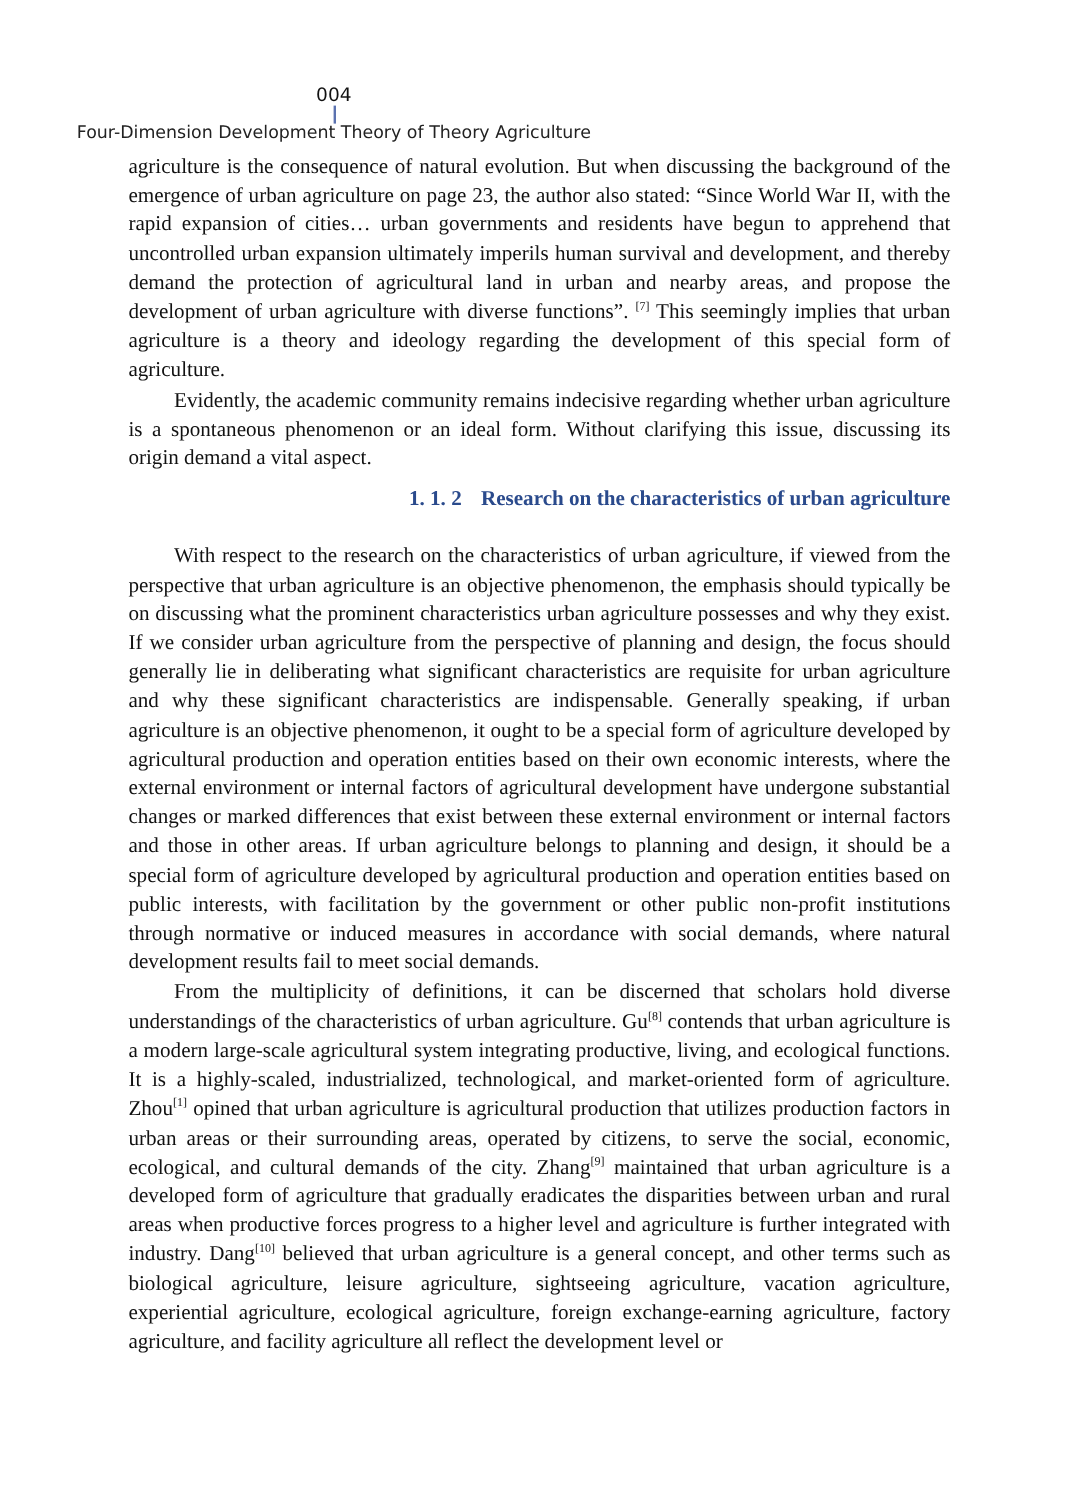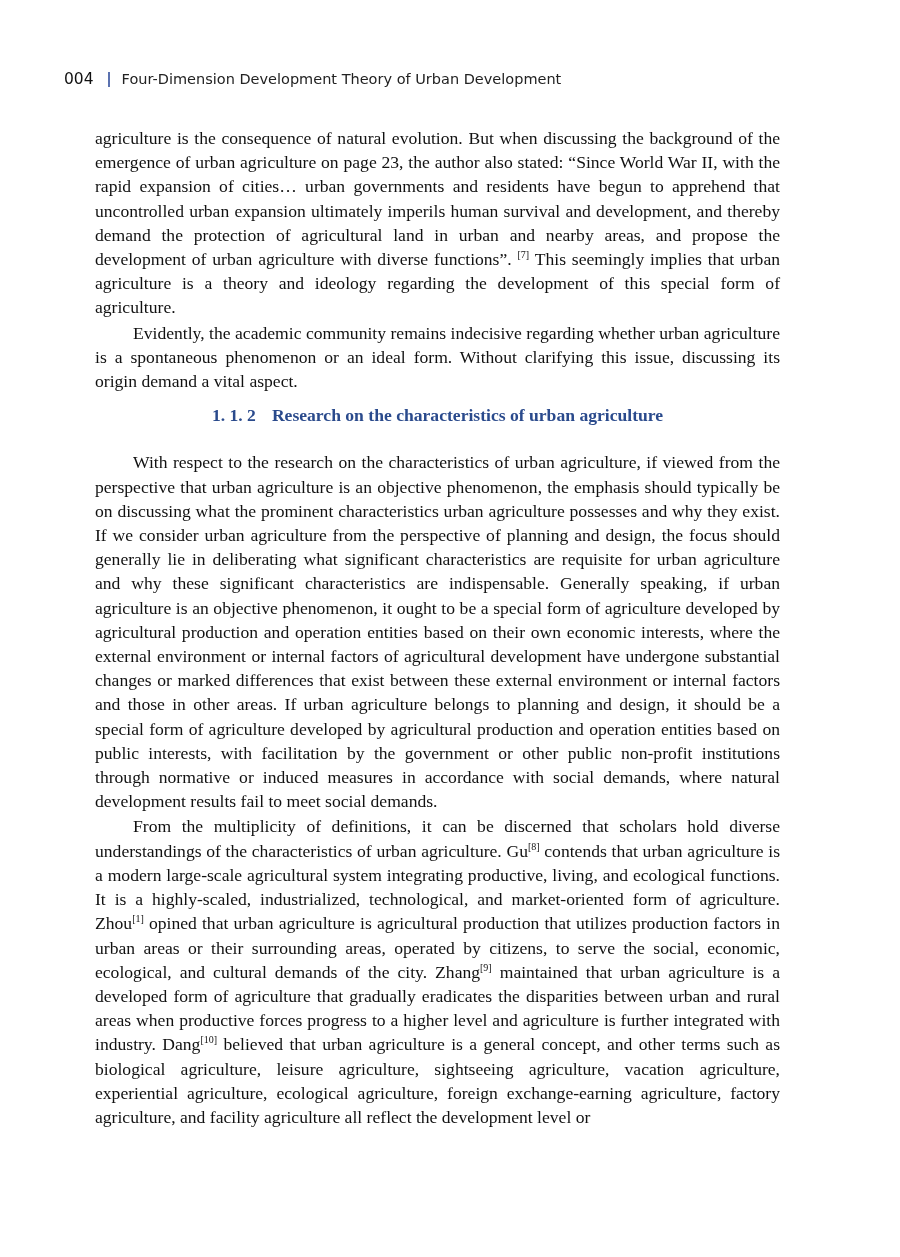--- a/index.html
+++ b/index.html
@@ -1,48 +1,48 @@
 <!DOCTYPE html>
 <html><head>
   <meta charset="utf-8">
   <style>
     html, body { margin: 0; padding: 0; background: #ffffff; }
     body { width: 900px; height: 1257px; position: relative; overflow: hidden; }
     .running-header {
       position: absolute; left: 64px; top: 70px;
       font-family: "DejaVu Sans", sans-serif; font-size: 14.5px; color: #222;
-      display: flex; align-items: center; letter-spacing: 0;
+      display: flex; align-items: center; letter-spacing: 0; flex-direction: column;
     }
     .running-header .page-num { font-size: 15.5px; color: #111; }
     .running-header .bar {
       display: inline-block; width: 2px; height: 15px; background: #5b72b0;
       margin: 0 12px 0 14px;
     }
     .content {
-      position: absolute; left: 95px; top: 126px; width: 685px;
+      position: absolute; left: 107px; top: 126px; width: 685px;
       font-family: "Liberation Serif", serif; font-size: 17.6px; line-height: 24.2px;
       color: #111; text-align: justify;
     }
     .content p { margin: 0; text-align: justify; }
     .content p.indent { text-indent: 38px; margin-top: 23px; }
     .content p.mt { margin-top: 1px; }
     .section-heading {
       font-family: "Liberation Serif", serif; font-weight: bold; color: #2a4a8c;
-      font-size: 17.6px; margin: 10px 0 8px 0; text-align: center;
+      font-size: 17.6px; margin: 10px 0 8px 0; text-align: right;
     }
     .section-heading .num { margin-right: 16px; }
     sup { font-size: 10px; line-height: 0; vertical-align: 7px; }
   </style>
 </head>
 <body>
 
 <div class="running-header">
   <span class="page-num">004</span>
   <span class="bar"></span>
-  <span>Four-Dimension Development Theory of Urban Development</span>
+  <span>Four-Dimension Development Theory of Theory Agriculture</span>
 </div>
 
 <div class="content">
   <p><span>agriculture is the consequence of natural evolution.  But when discussing the background of the emergence of urban agriculture on page 23,  the author also stated: “Since World War II,  with the rapid expansion of cities… urban governments and residents have begun to apprehend that uncontrolled urban expansion ultimately imperils human survival and development,  and thereby demand the protection of agricultural land in urban and nearby areas,  and propose the development of urban agriculture with diverse functions”. </span><sup>[7]</sup><span> This seemingly implies that urban agriculture is a theory and ideology regarding the development of this special form of agriculture.</span></p>
 
   <p class="indent mt">Evidently,  the academic community remains indecisive regarding whether urban agriculture is a spontaneous phenomenon or an ideal form.  Without clarifying this issue,  discussing its origin demand a vital aspect.</p>
 
   <div class="section-heading">
     <span class="num">1. 1. 2</span><span>Research on the characteristics of urban agriculture</span>
   </div>

